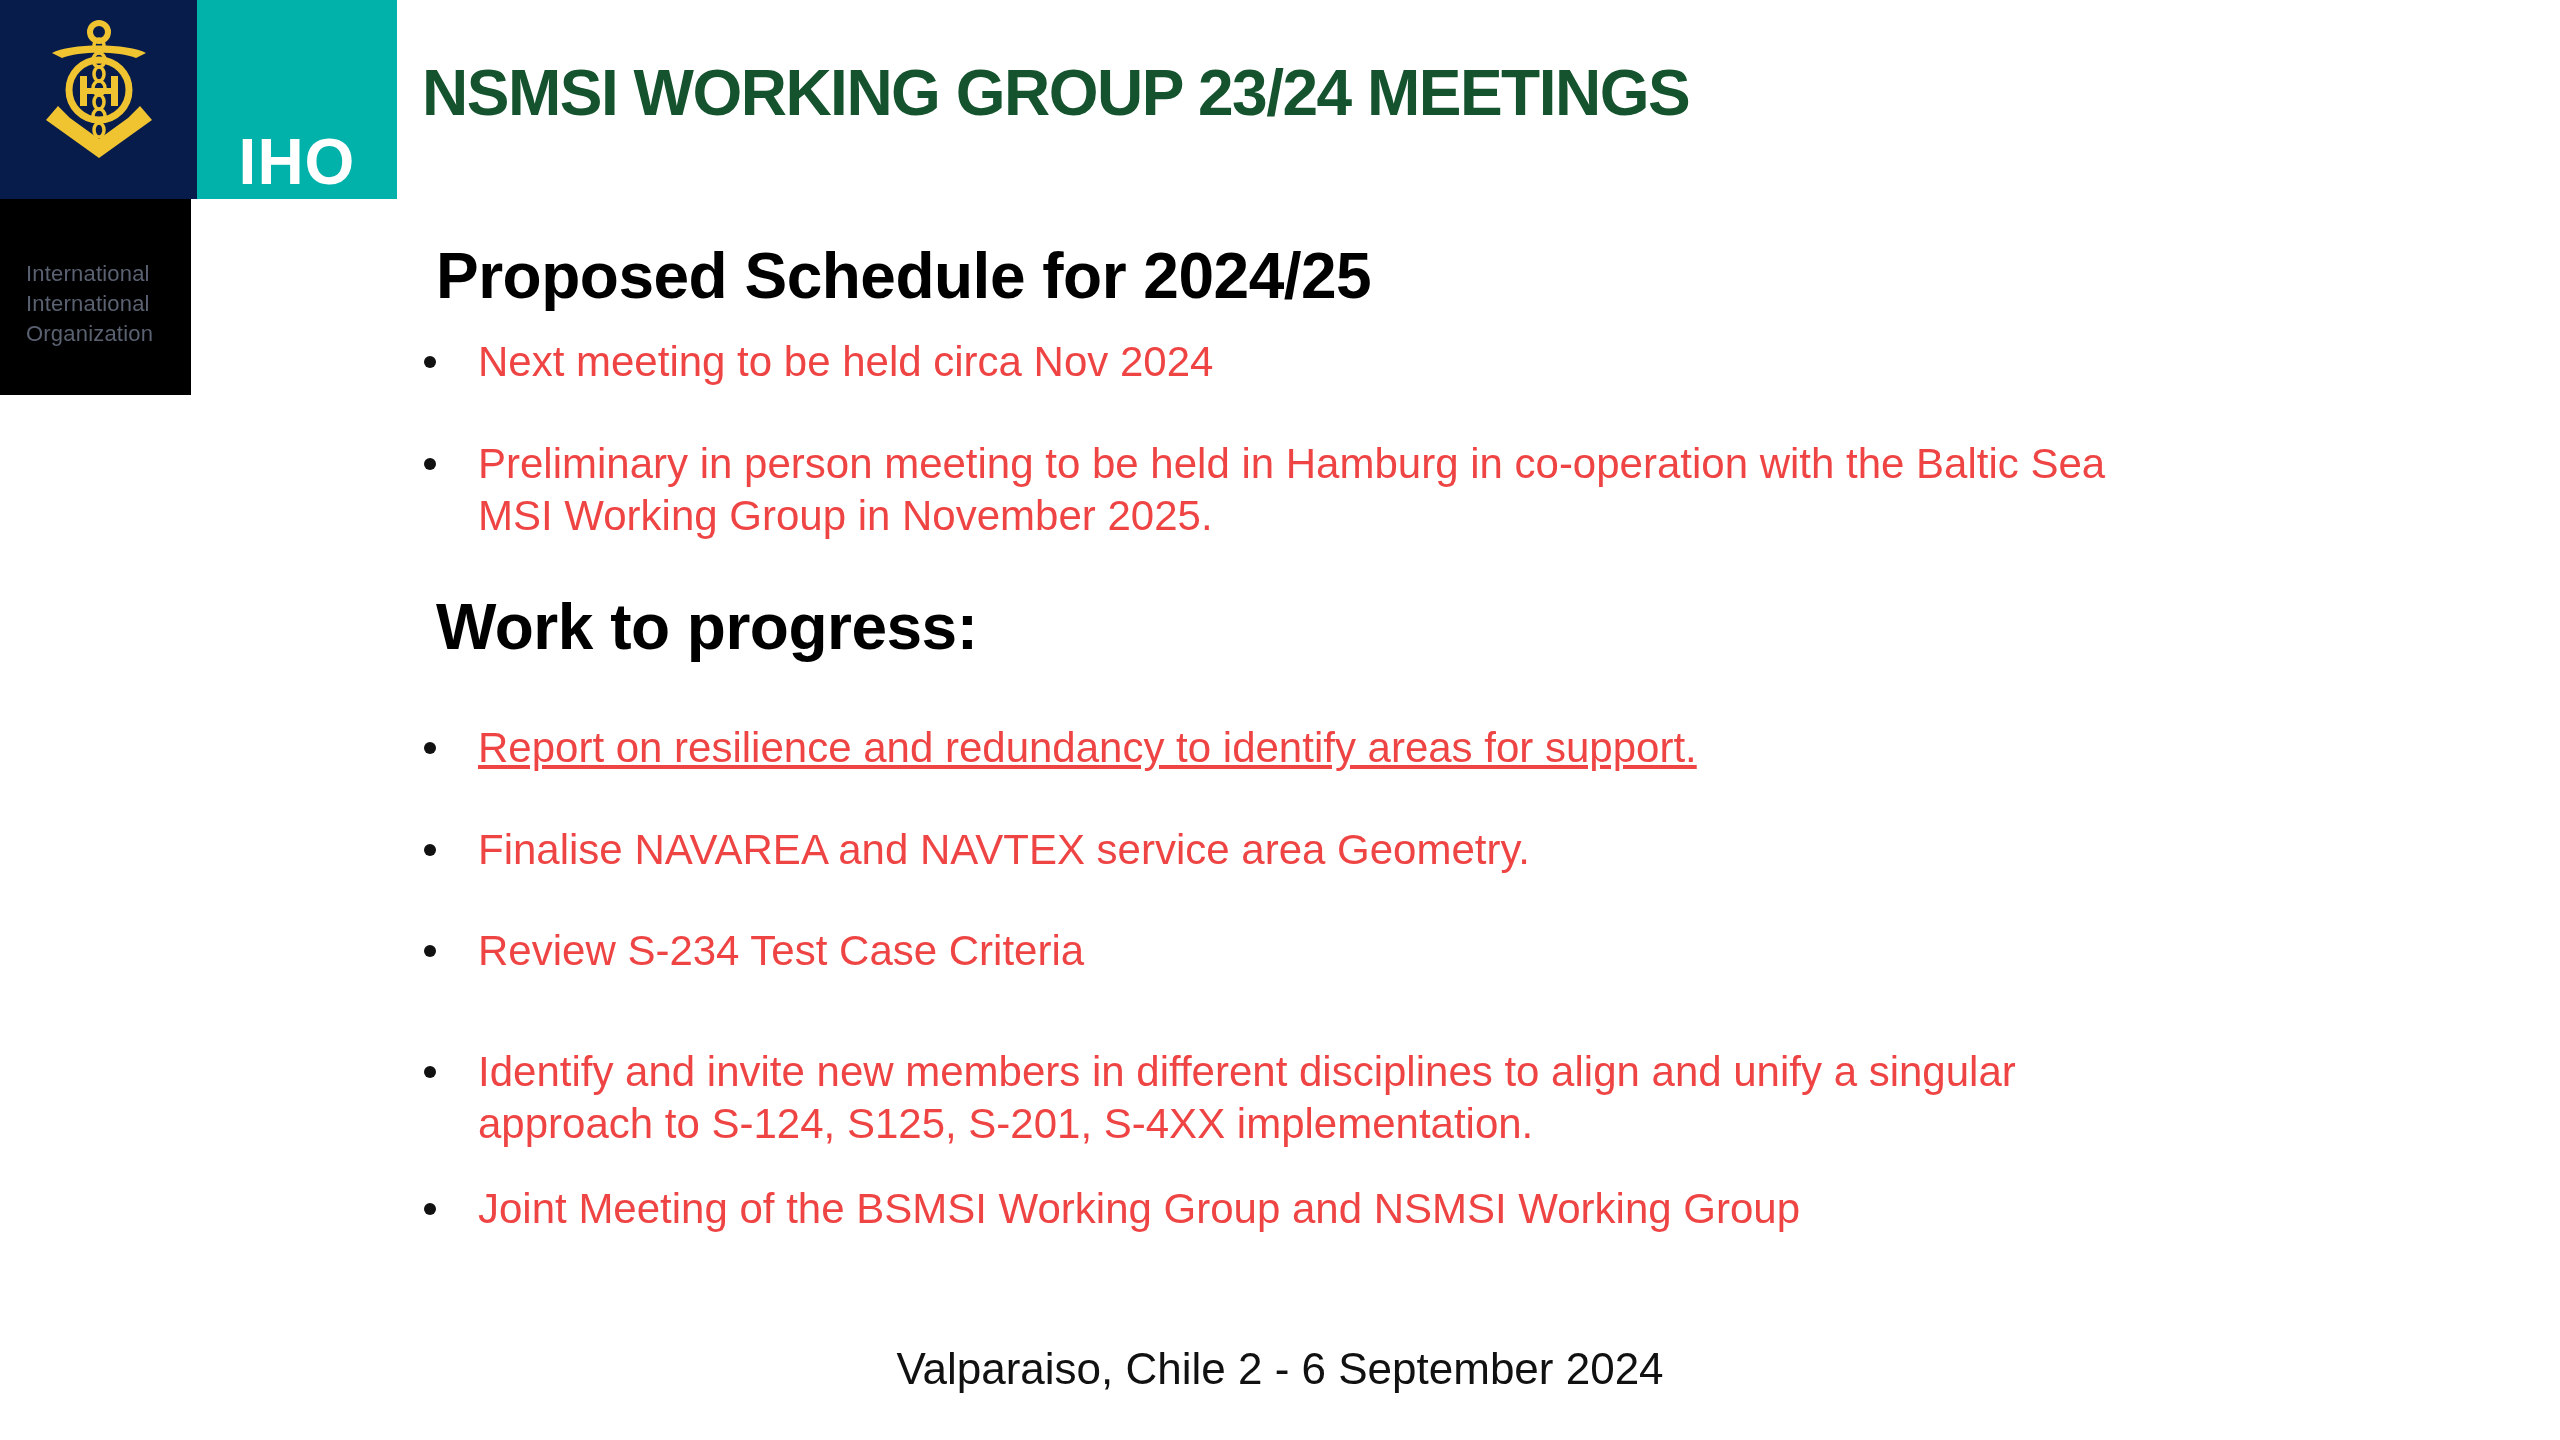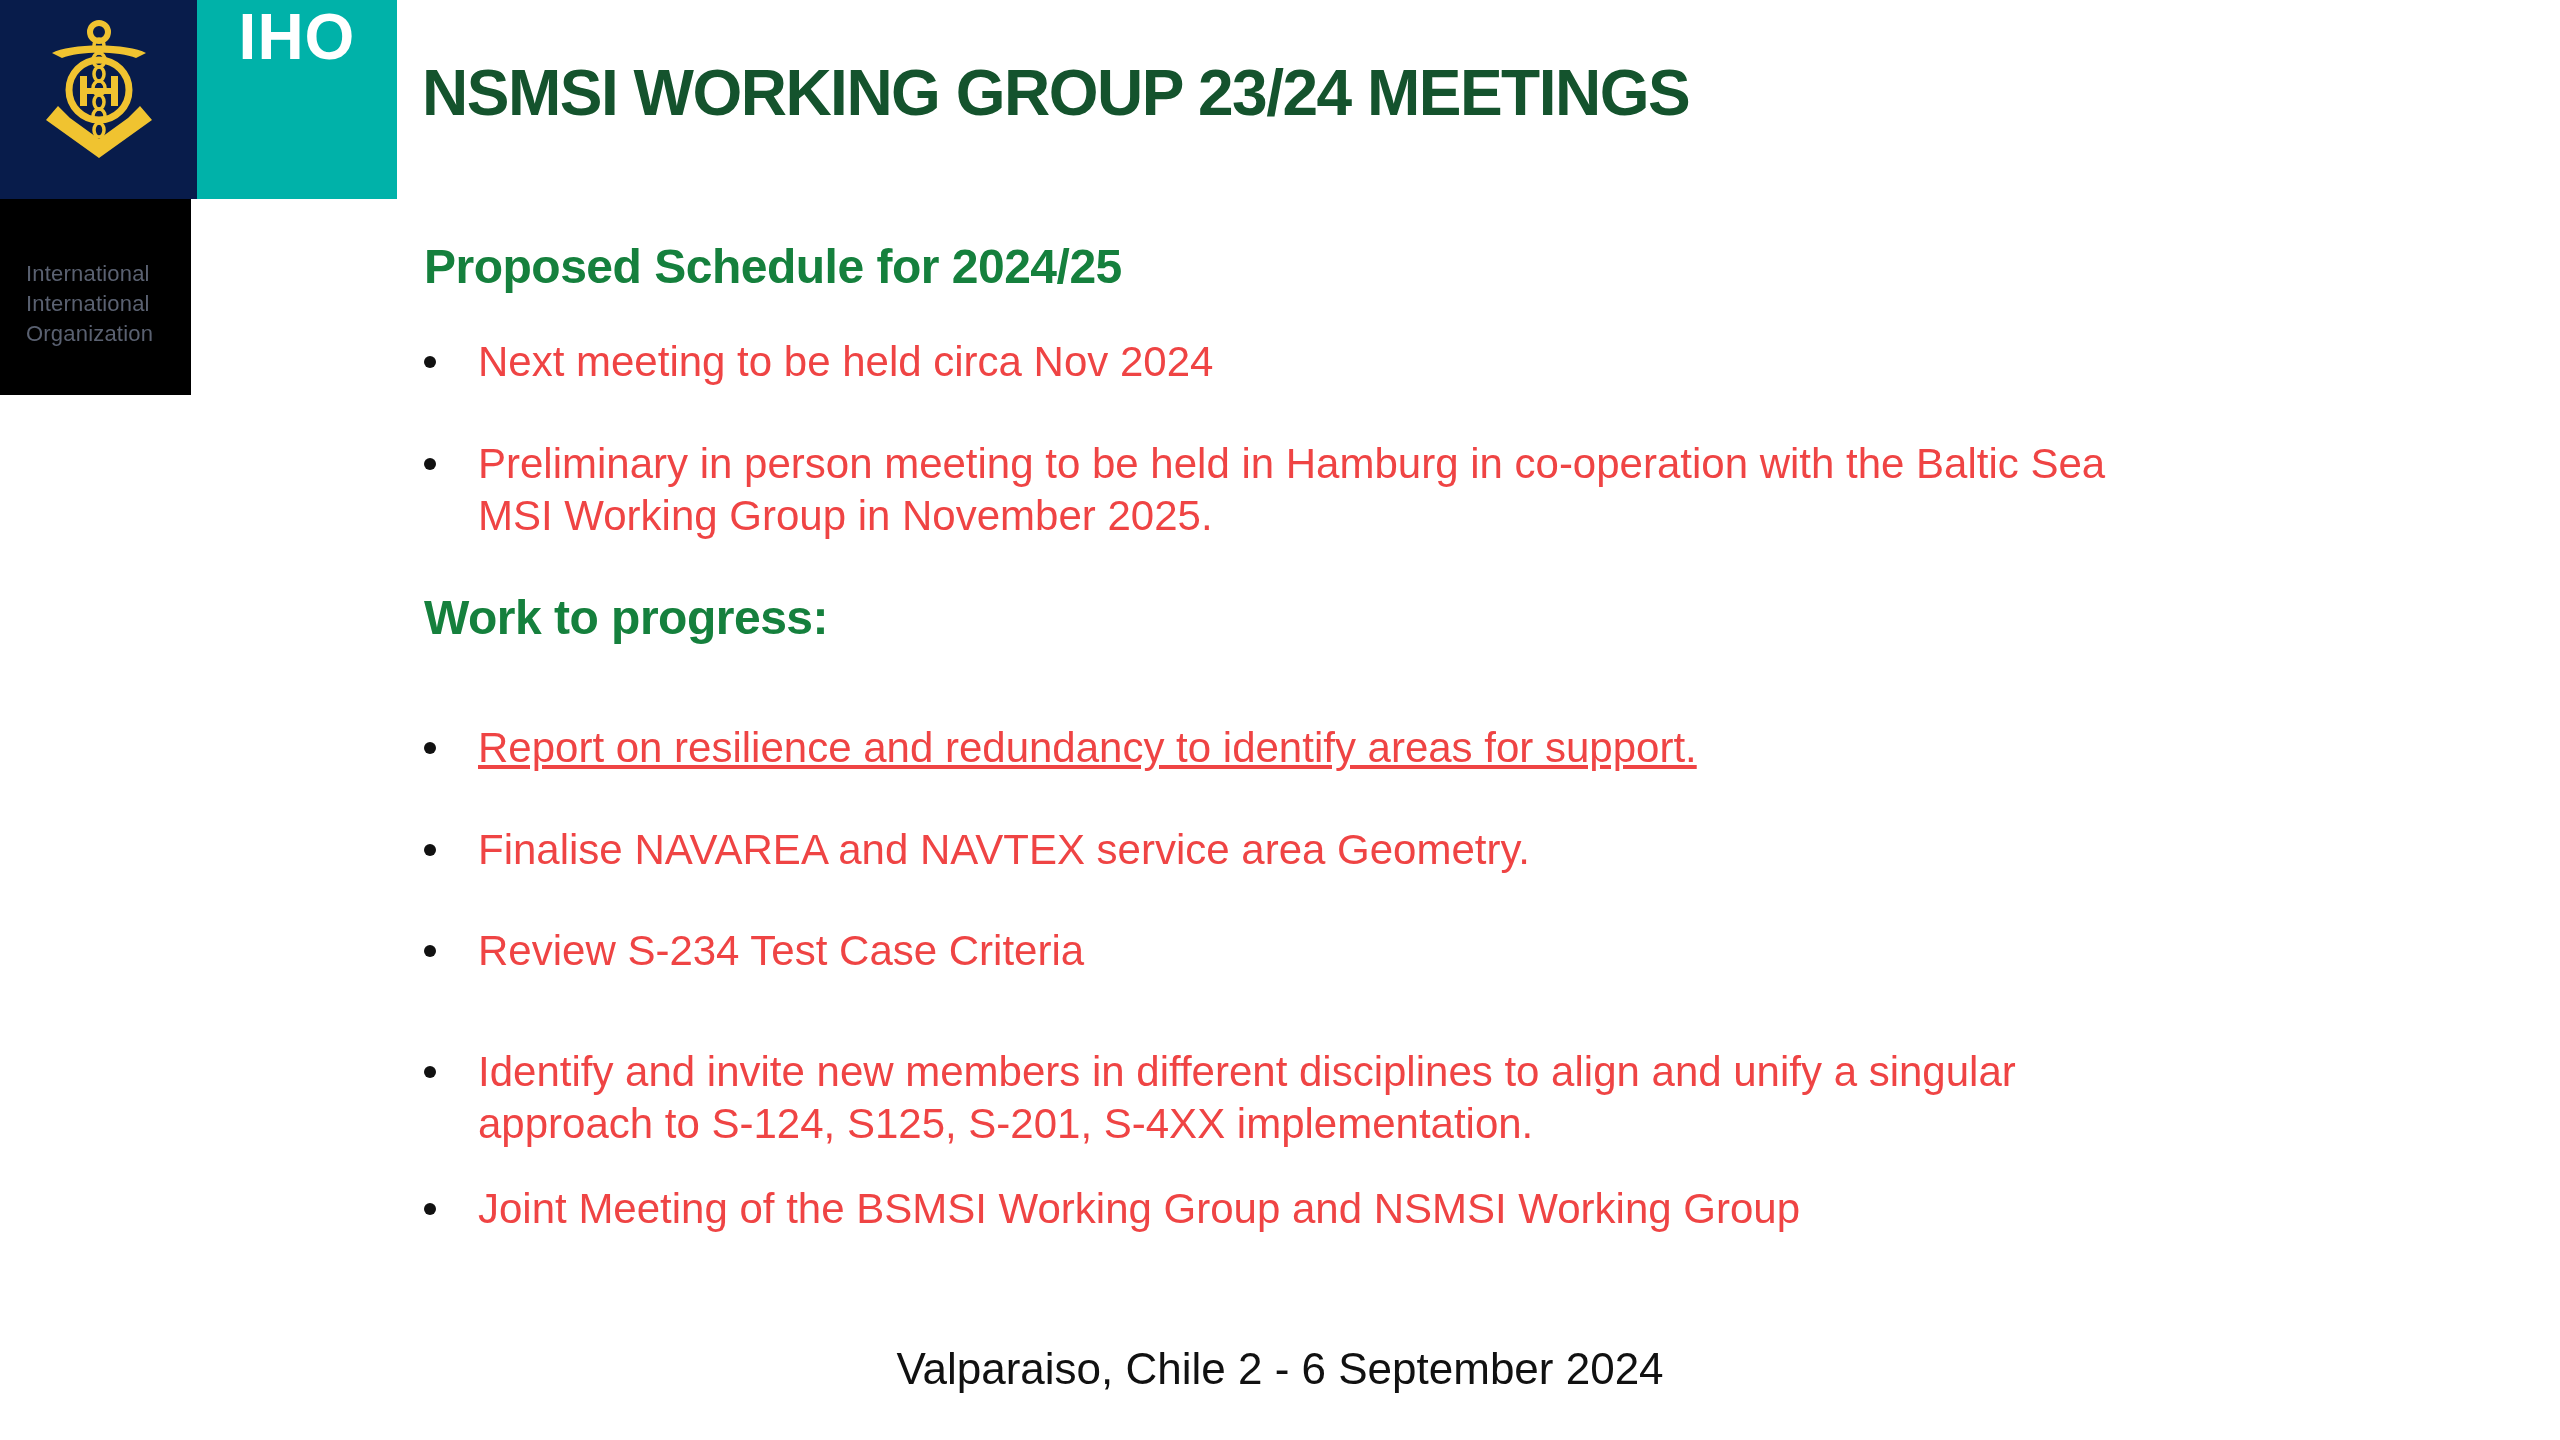--- a/index.html
+++ b/index.html
@@ -16,21 +16,21 @@
   .logo-navy {
     position: absolute; left: 0; top: 0;
     width: 197px; height: 199px;
     background: #081C4B;
     display: flex; align-items: center; justify-content: center;
   }
   .logo-teal {
     position: absolute; left: 197px; top: 0;
     width: 200px; height: 199px;
     background: #00B2A9;
-    display: flex; align-items: flex-start; justify-content: center;
+    display: flex; align-items: flex-end; justify-content: center;
   }
   .logo-teal .acronym {
     color: #ffffff; font-weight: bold; font-size: 64px; letter-spacing: 1px;
   }
   .logo-cream {
     position: absolute; left: 0; top: 199px;
     width: 191px; height: 196px;
     background: #000000;
     box-sizing: border-box;
     padding: 60px 0 0 26px;
@@ -45,23 +45,23 @@
   
   .slide-title {
     position: absolute; left: 422px; top: 56px;
     font-size: 64px; font-weight: bold; letter-spacing: -1.5px;
     color: #14532d;
     white-space: nowrap;
   }
 
   
   .section-heading {
-    position: absolute; left: 424px;
-    font-size: 48px; font-weight: bold; letter-spacing: -0.5px;
-    color: #15803d;
+    position: absolute; left: 436px;
+    font-size: 64px; font-weight: bold; letter-spacing: -0.5px;
+    color: #000000;
     white-space: nowrap;
   }
   #heading-schedule { top: 239px; }
   #heading-work     { top: 590px; }
 
   
   .bullet {
     position: absolute; left: 422px;
     width: 1680px;
     padding-left: 56px;

